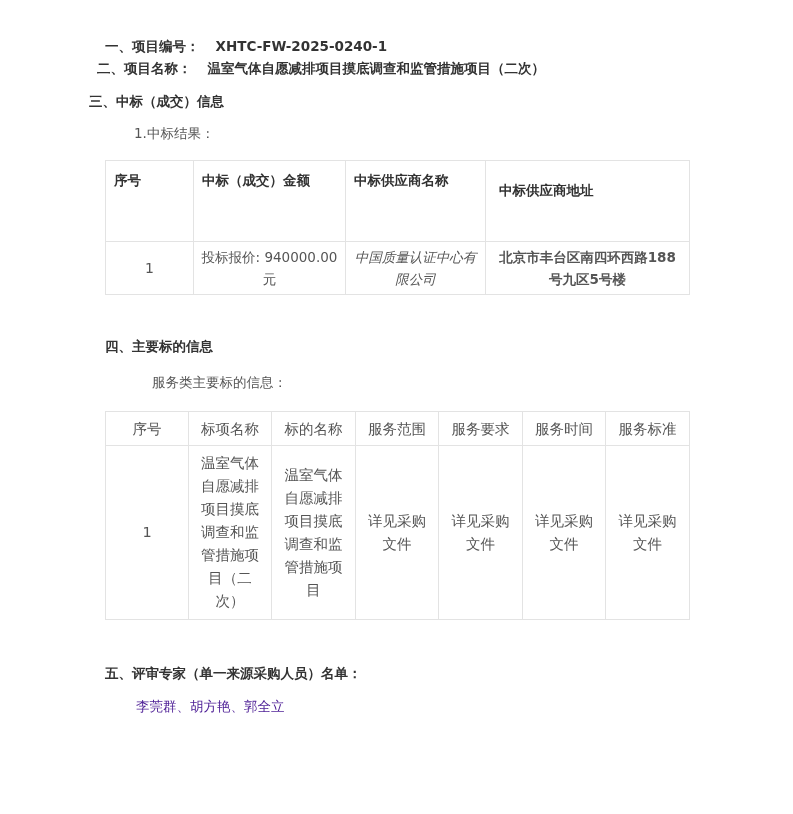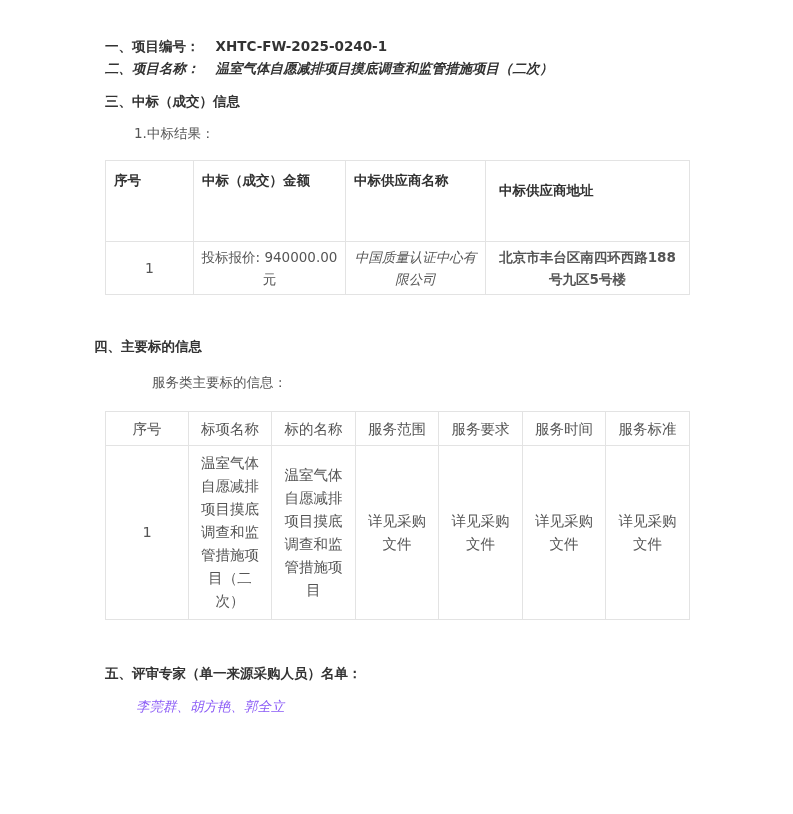--- a/index.html
+++ b/index.html
@@ -32,25 +32,25 @@
   #t2 .row td { height: 173px; text-align: center; vertical-align: middle; font-size: 14.5px; line-height: 23px; }
   .wrap4 { display: inline-block; width: 62px; white-space: normal; word-break: break-all; }
 </style>
 </head>
 <body>
 
 <div class="abs heading" style="left:105px; top:22px;margin-top:16px;">
   <span>一、项目编号：</span><span class="val">XHTC-FW-2025-0240-1</span>
 </div>
 
-<div class="abs heading" style="left:105px; top:60px;font-style:italic;">
+<div class="abs heading" style="left:97px; top:60px;">
   <span>二、项目名称：</span><span class="val">温室气体自愿减排项目摸底调查和监管措施项目（二次）</span>
 </div>
 
-<div class="abs heading" style="left:105px; top:93px;">三、中标（成交）信息</div>
+<div class="abs heading" style="left:89px; top:93px;">三、中标（成交）信息</div>
 <div class="abs sub" style="left:134px; top:125px;text-align:center;">1.中标结果：</div>
 
 <table class="grid" id="t1">
   <colgroup>
       <col style="width:88px">
       <col style="width:152px">
       <col style="width:140px">
       <col style="width:204px">
     </colgroup>
   <tbody>
@@ -70,21 +70,21 @@
   </tr>
   <tr class="row">
     <td class="num">1</td>
     <td><span style="display:inline-block;width:140px;white-space:normal;word-break:break-all;">投标报价: 940000.00元</span></td>
     <td><span style="display:inline-block;width:130px;white-space:normal;word-break:break-all;font-style:italic;">中国质量认证中心有限公司</span></td>
     <td><span style="display:inline-block;width:190px;white-space:normal;word-break:break-all;font-weight:bold;">北京市丰台区南四环西路188号九区5号楼</span></td>
   </tr>
 </tbody>
   </table>
 
-<div class="abs heading" style="left:94px; top:338px;text-align:right;">四、主要标的信息</div>
+<div class="abs heading" style="left:105px; top:338px;text-align:right;">四、主要标的信息</div>
 <div class="abs sub" style="left:152px; top:374px;">服务类主要标的信息：</div>
 
 <table class="grid" id="t2">
   <colgroup>
       <col style="width:83px">
       <col style="width:83px">
       <col style="width:84px">
       <col style="width:83px">
       <col style="width:84px">
       <col style="width:83px">
@@ -106,13 +106,13 @@
     <td><span class="wrap4">温室气体自愿减排项目摸底调查和监管措施项目</span></td>
     <td><span class="wrap4">详见采购文件</span></td>
     <td><span class="wrap4">详见采购文件</span></td>
     <td><span class="wrap4">详见采购文件</span></td>
     <td><span class="wrap4">详见采购文件</span></td>
   </tr>
 </tbody>
   </table>
 
 <div class="abs heading" style="left:105px; top:665px;">五、评审专家（单一来源采购人员）名单：</div>
-<div class="abs sub" style="left:136px; top:698px; color:#8b5cf6;font-style:italic;">李莞群、胡方艳、郭全立</div>
+<div class="abs sub" style="left:136px; top:698px; color:#4c1d95;">李莞群、胡方艳、郭全立</div>
 
 </body></html>

